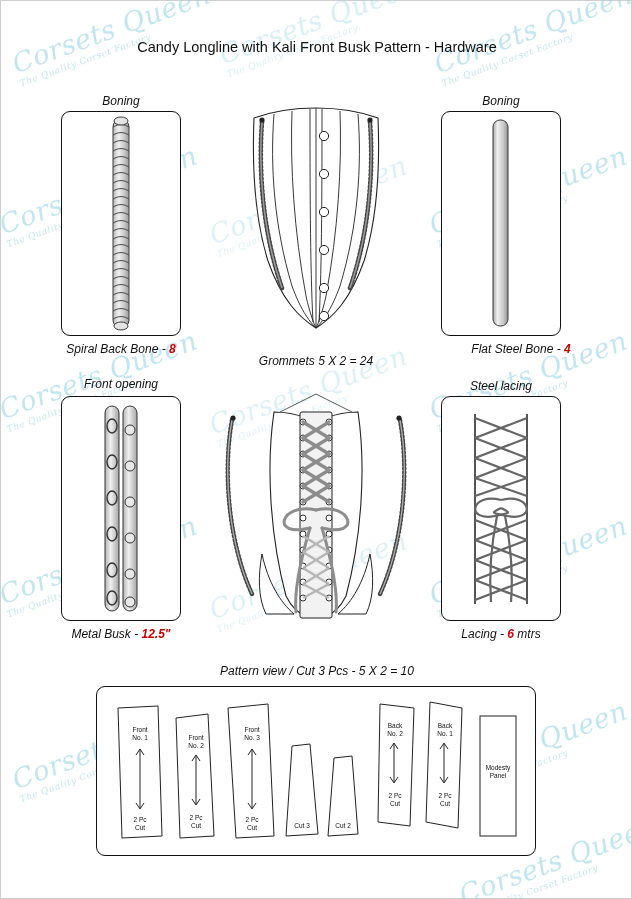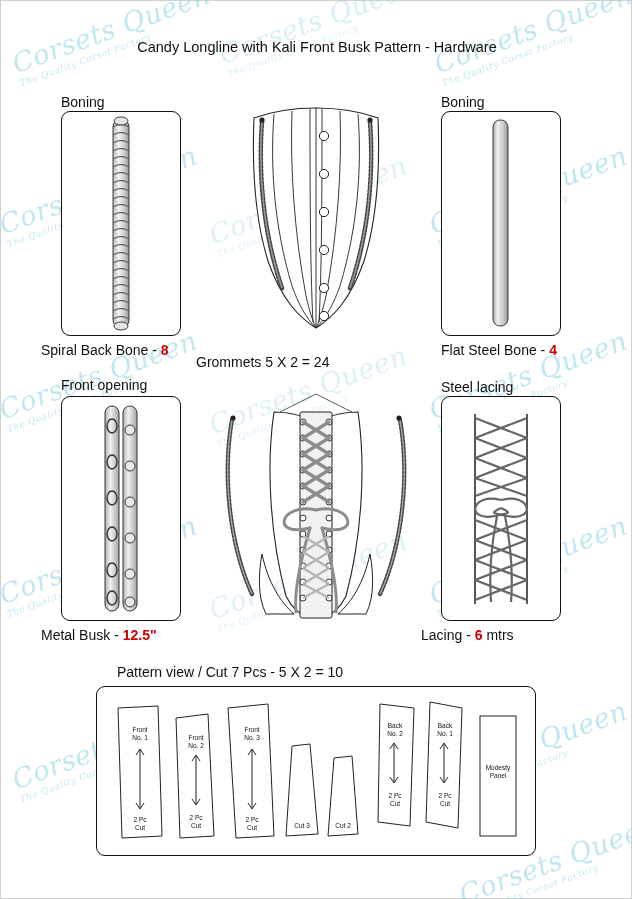--- a/index.html
+++ b/index.html
@@ -46,23 +46,25 @@
   .title{
     position:absolute;
     top:38px;left:0;width:632px;
     text-align:center;
     font-size:14.5px;
     color:#111;
   }
   
   .lbl{
     position:absolute;
-    font-size:14px;
+    font-size:12px;
     color:#111;
+    text-align:center;
     white-space:nowrap;
+    font-style:italic;
   }
   .lbl .num{color:#cc0000;font-weight:bold;}
   
   .box{
     position:absolute;
     border:1px solid #111;
     border-radius:9px;
     background:#ffffff;
     box-sizing:border-box;
   }
@@ -428,21 +430,21 @@
           <circle cx="203" cy="32" r="2.6"></circle>
       </g>
 
       <g fill="#ffffff" stroke="#222" stroke-width="1">
         <path d="M66 168 C72 196 84 216 98 228 L70 228 C62 212 62 190 66 168 Z"></path>
         <path d="M174 168 C168 196 156 216 142 228 L170 228 C178 212 178 190 174 168 Z"></path>
       </g>
     </svg>
   </div>
 
-  <div class="lbl" style="left:116px;top:663px;width:400px;">Pattern view / Cut 7 Pcs - 5 X 2 = 10</div>
+  <div class="lbl" style="left:116px;top:663px;width:400px;">Pattern view / Cut 3 Pcs - 5 X 2 = 10</div>
 
   <div class="box" style="left:95px;top:685px;width:440px;height:170px;"></div>
   <div class="sv" style="left:95px;top:685px;">
     <svg width="440" height="170" viewBox="0 0 440 170">
       <g fill="#ffffff" stroke="#222" stroke-width="1">
 
         <path d="M22 22 L62 20 L66 150 L26 152 Z"></path>
 
         <path d="M80 32 L112 28 L118 150 L84 152 Z"></path>
 

